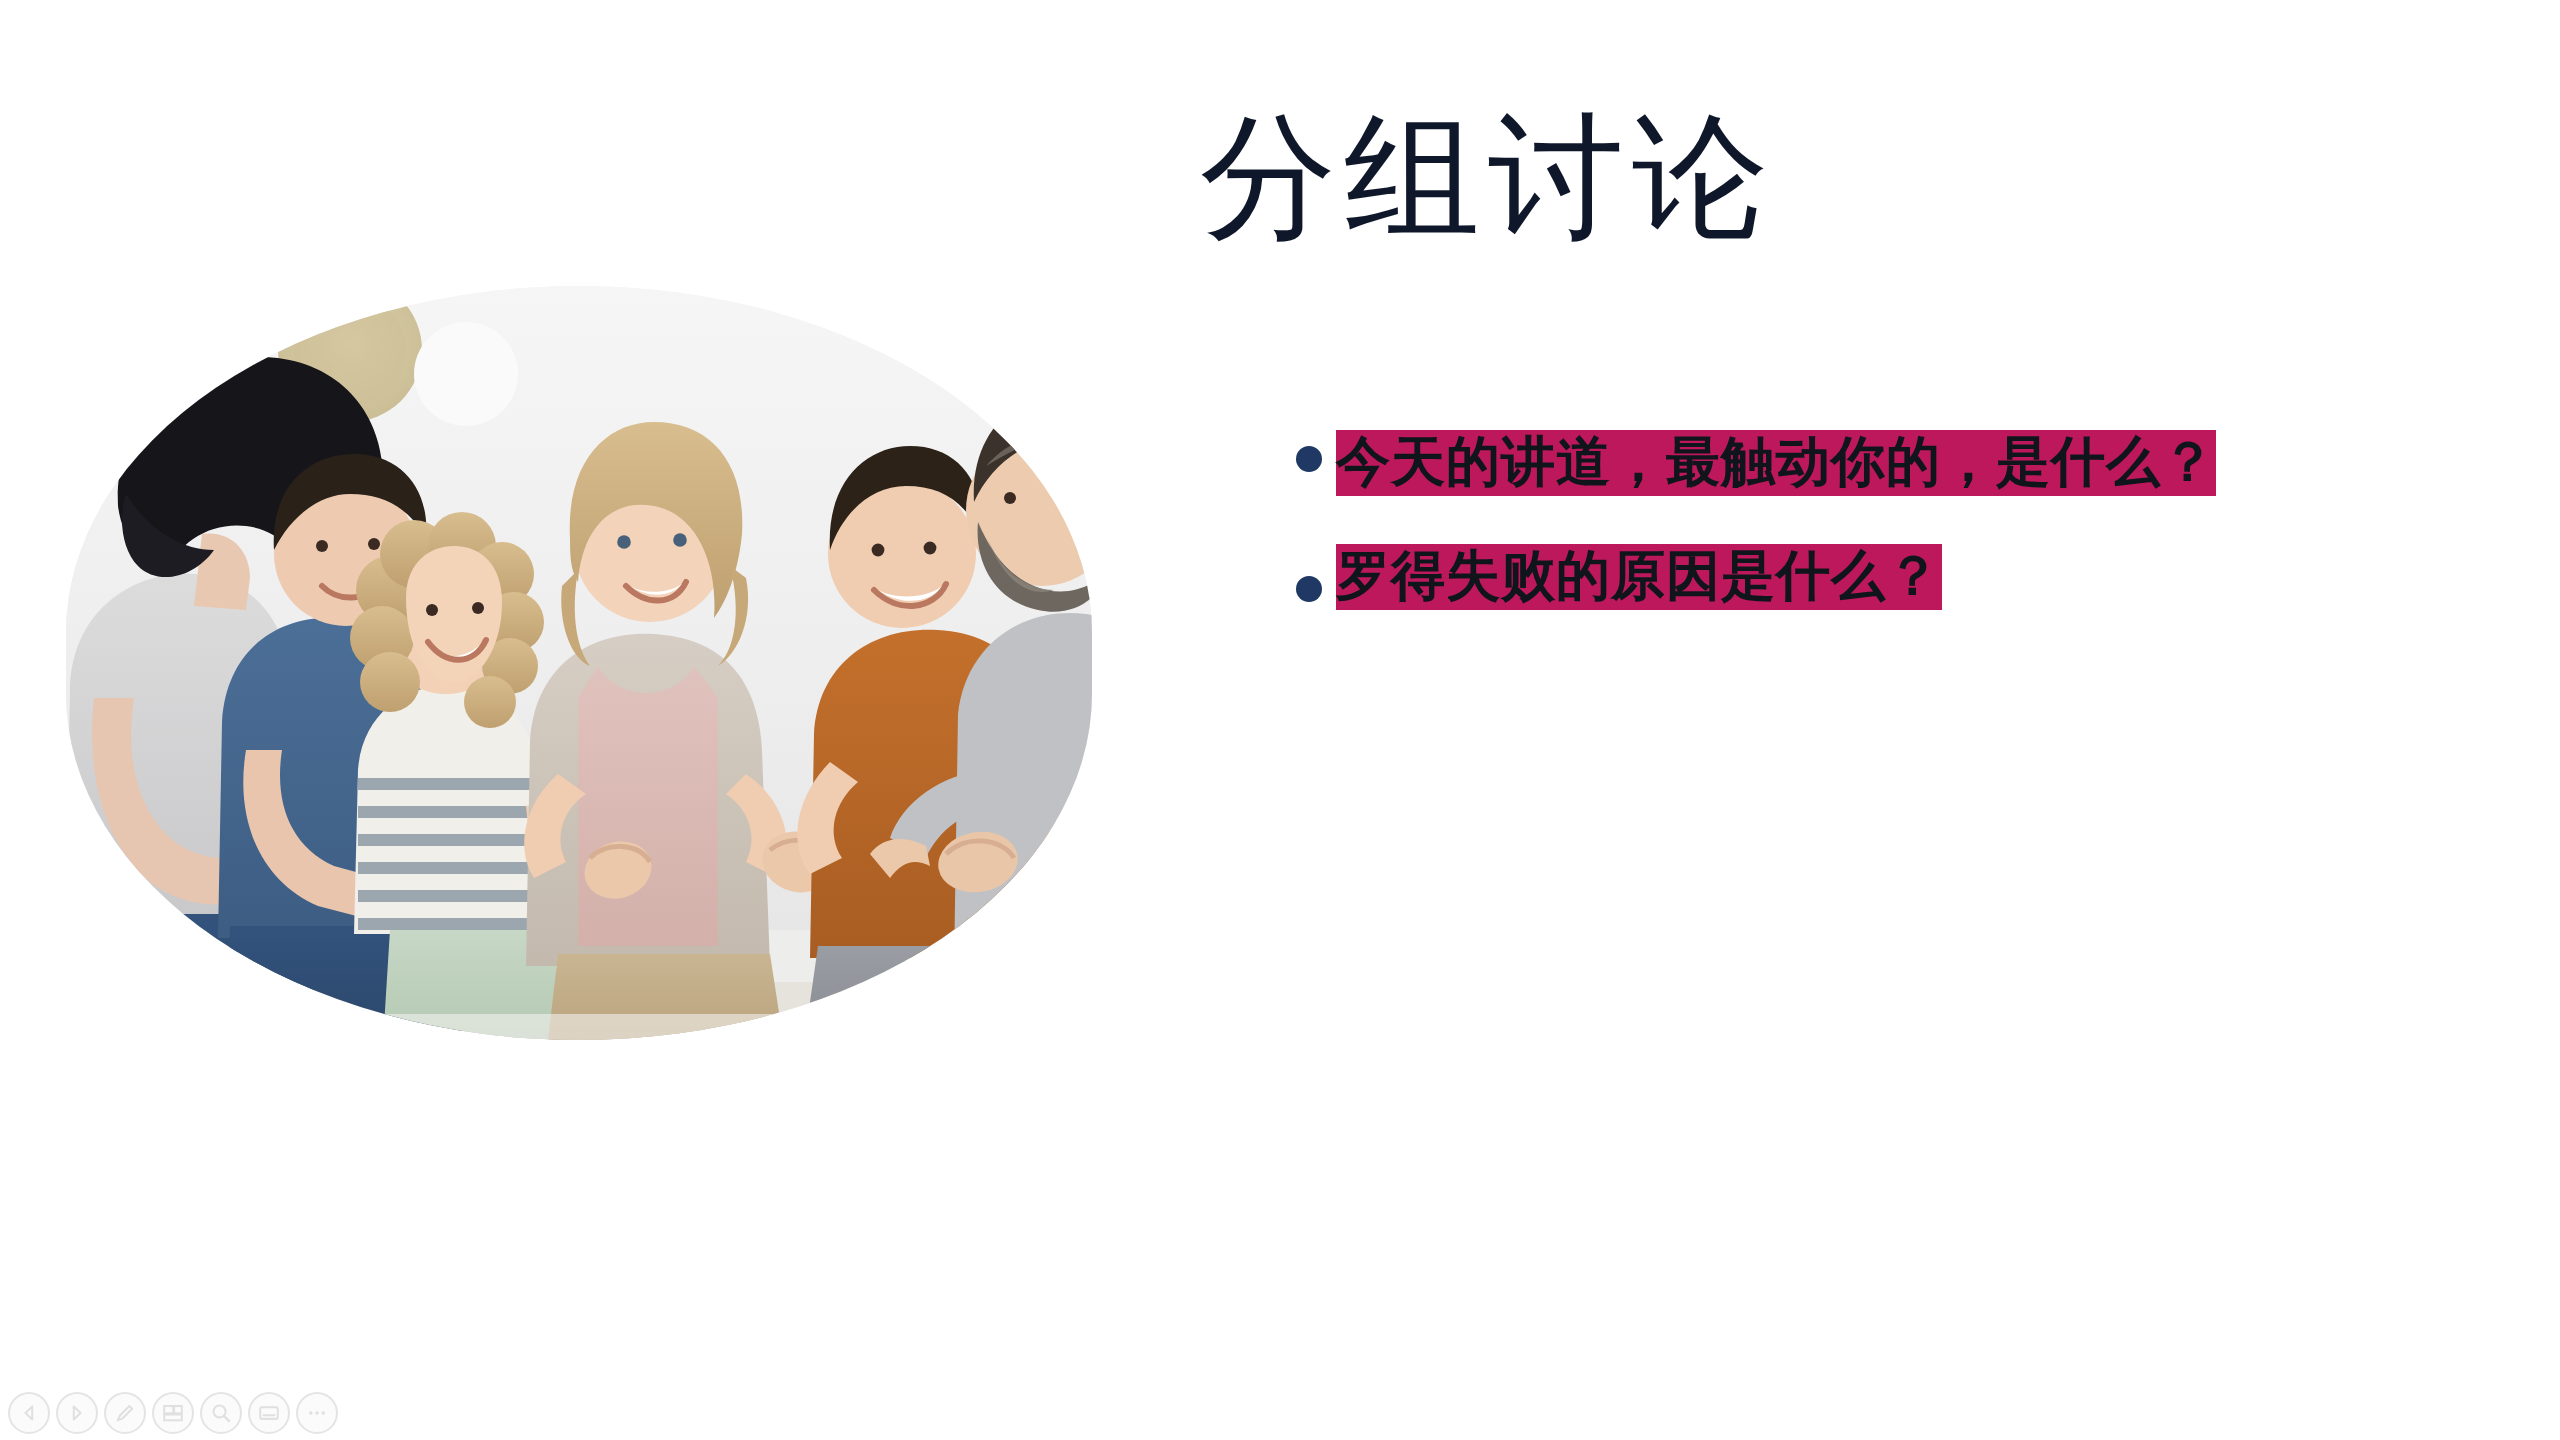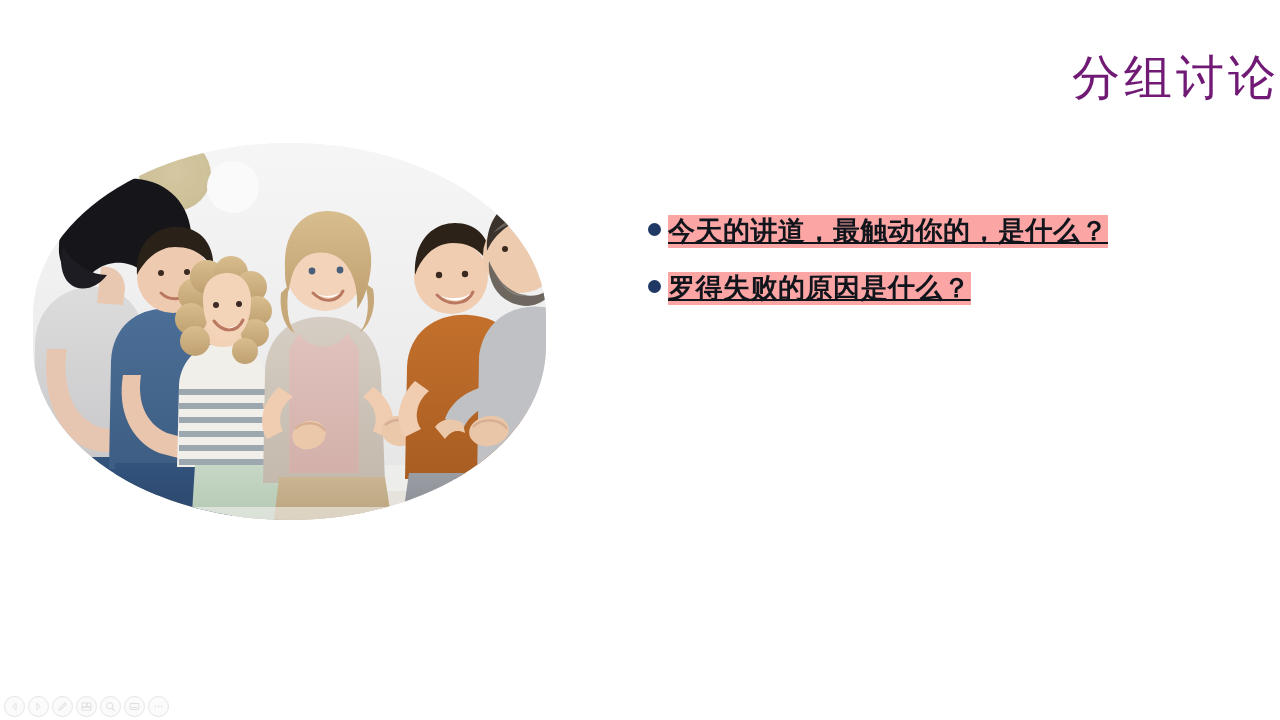--- a/index.html
+++ b/index.html
@@ -20,25 +20,25 @@
     inset: 0;
     background: #ffffff;
   }
 
   
   .slide-title {
     position: absolute;
     left: 600px;
     top: 52px;
     width: 680px;
-    text-align: right;
-    font-size: 48px;
+    text-align: left;
+    font-size: 68px;
     line-height: 1.1;
     font-weight: 400;
-    color: #701a75;
+    color: #0f172a;
     letter-spacing: 4px;
     white-space: nowrap;
   }
 
   
   .photo-wrap {
     position: absolute;
     left: 33px;
     top: 143px;
     width: 513px;
@@ -84,27 +84,26 @@
   .bullet-text {
     flex: 1 1 auto;
     font-size: 27px;
     line-height: 1.46;
     font-weight: 700;
     color: #10151c;
     letter-spacing: 0.5px;
     word-break: break-all;
   }
   .bullet-text > span {
-    background: #fca5a5;
+    background: #be185d;
     box-decoration-break: clone;
     -webkit-box-decoration-break: clone;
     padding: 1px 0 2px 0;
-    text-decoration: underline;
-  }
-  .bullet-row.gap-b2 { margin-bottom: 20px; }
+  }
+  .bullet-row.gap-b2 { margin-bottom: 20px; align-items: center; }
 
   
   .pres-toolbar {
     position: absolute;
     left: 4px;
     bottom: 3px;
     display: flex;
     align-items: center;
     gap: 3px;
     opacity: 1;

